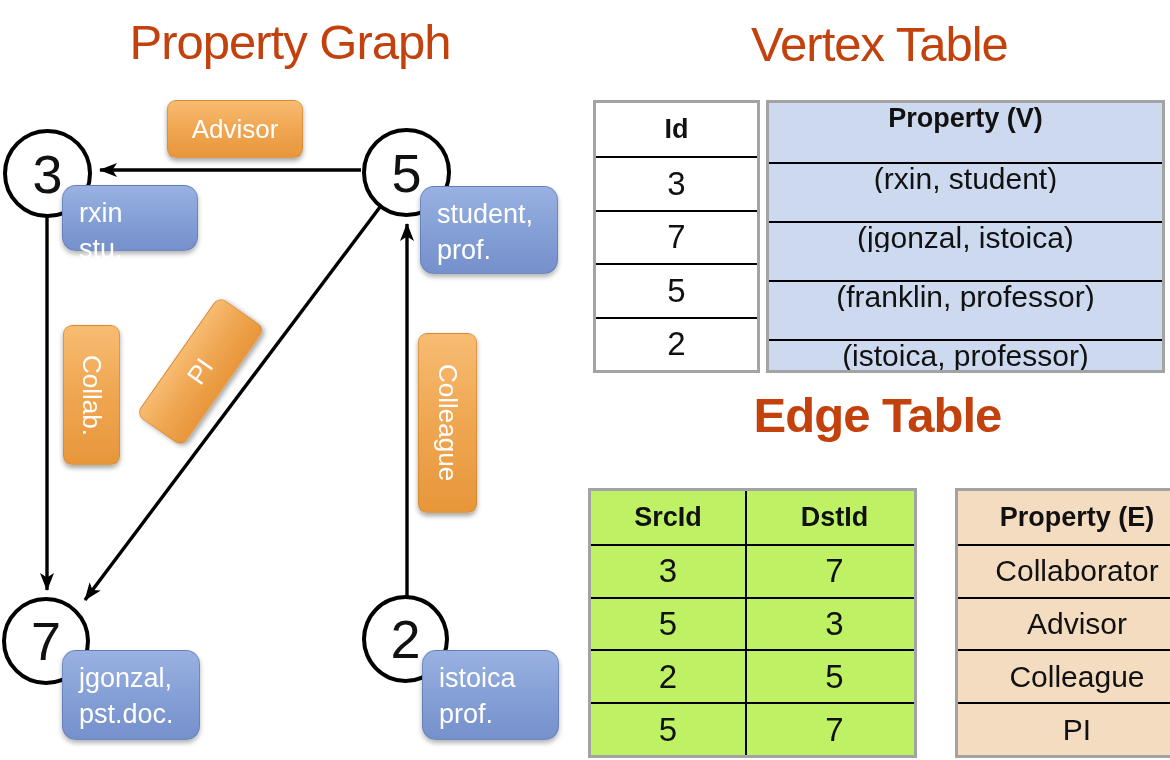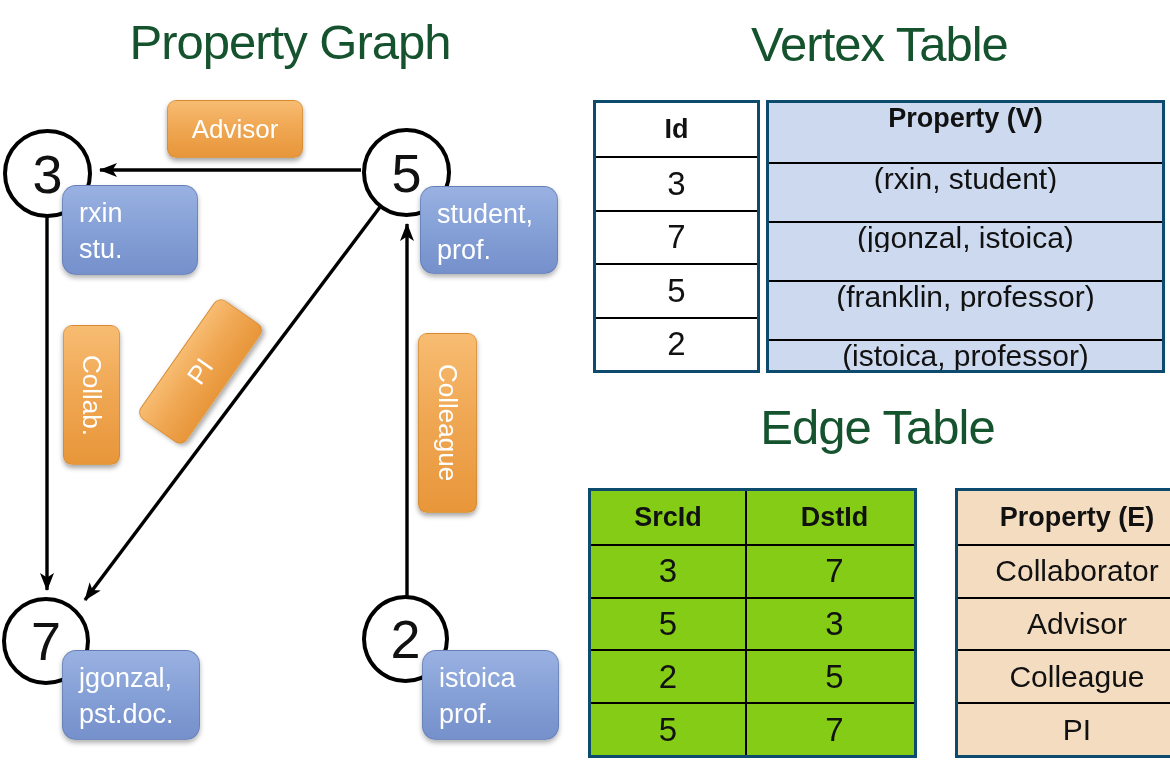--- a/index.html
+++ b/index.html
@@ -11,26 +11,26 @@
     background: #fff;
     overflow: hidden;
     font-family: "Liberation Sans", sans-serif;
     color: #111;
   }
   .title {
     position: absolute;
     text-align: center;
     font-size: 49px;
     letter-spacing: -1px;
-    color: #14532d;
+    color: #c2410c;
     white-space: nowrap;
   }
   #pg-title { left: 0px;  top: 14px;  width: 580px; }
   #vt-title { left: 593px; top: 16px;  width: 573px; }
-  #et-title { left: 588px; top: 399px; width: 579px; }
+  #et-title { left: 588px; top: 387px; width: 579px; font-weight: bold; }
 
   
   .node {
     position: absolute;
     border: 4px solid #000;
     border-radius: 50%;
     background: #fff;
     display: flex;
     align-items: center;
     justify-content: center;
@@ -78,50 +78,50 @@
     border: 1px solid rgba(90,115,170,0.6);
     border-radius: 14px;
     box-shadow: 0 3px 5px rgba(0,0,0,0.3);
     color: #fff;
     font-size: 27px;
     line-height: 1.34;
     padding: 9px 6px 0 16px;
     z-index: 4;
   }
   .vpill span { display: block; }
-  #pill-rxin     { left: 62px;  top: 185px; width: 136px; height: 90px; }
+  #pill-rxin     { left: 62px;  top: 185px; width: 136px; height: 66px; }
   #pill-franklin { left: 420px; top: 186px; width: 138px; height: 88px; }
   #pill-jgonzal  { left: 62px;  top: 650px; width: 138px; height: 90px; }
   #pill-istoica  { left: 422px; top: 650px; width: 137px; height: 90px; }
 
   
   .tbox {
     position: absolute;
-    border: 3px solid #0c4a6e;
+    border: 3px solid #a3a3a3;
     display: grid;
     grid-template-rows: repeat(5, 1fr);
     text-align: right;
   }
   .tbox .cell {
     display: flex;
     align-items: center;
     justify-content: center;
     font-size: 30px;
     border-top: 2.5px solid #000;
     overflow: hidden;
     white-space: nowrap;
   }
   .tbox .cell.hdr { font-weight: bold; font-size: 27px; }
   .tbox .cell.num { font-size: 33px; }
   .tbox .row1 { border-top: none; }
 
   #vt-id   { left: 593px; top: 100px; width: 167px; height: 273px; background: #fff; }
   #vt-prop { left: 766px; top: 100px; width: 399px; height: 273px; background: #cdd9ee; gap: 28px; }
 
-  #et-ids  { left: 588px; top: 488px; width: 329px; height: 270px; background: #84cc16;
+  #et-ids  { left: 588px; top: 488px; width: 329px; height: 270px; background: #bef264;
              grid-template-columns: 154px 1fr; }
   #et-ids .cell.col2 { border-left: 2.5px solid #000; padding-left: 8px; }
   #et-prop { left: 923px; top: 488px; width: 244px; height: 270px; background: #f4dcc1; margin-left: 32px; }
 </style>
 </head>
 <body>
 
 <div class="stage">
 
   <div class="title" id="pg-title">Property Graph</div>

